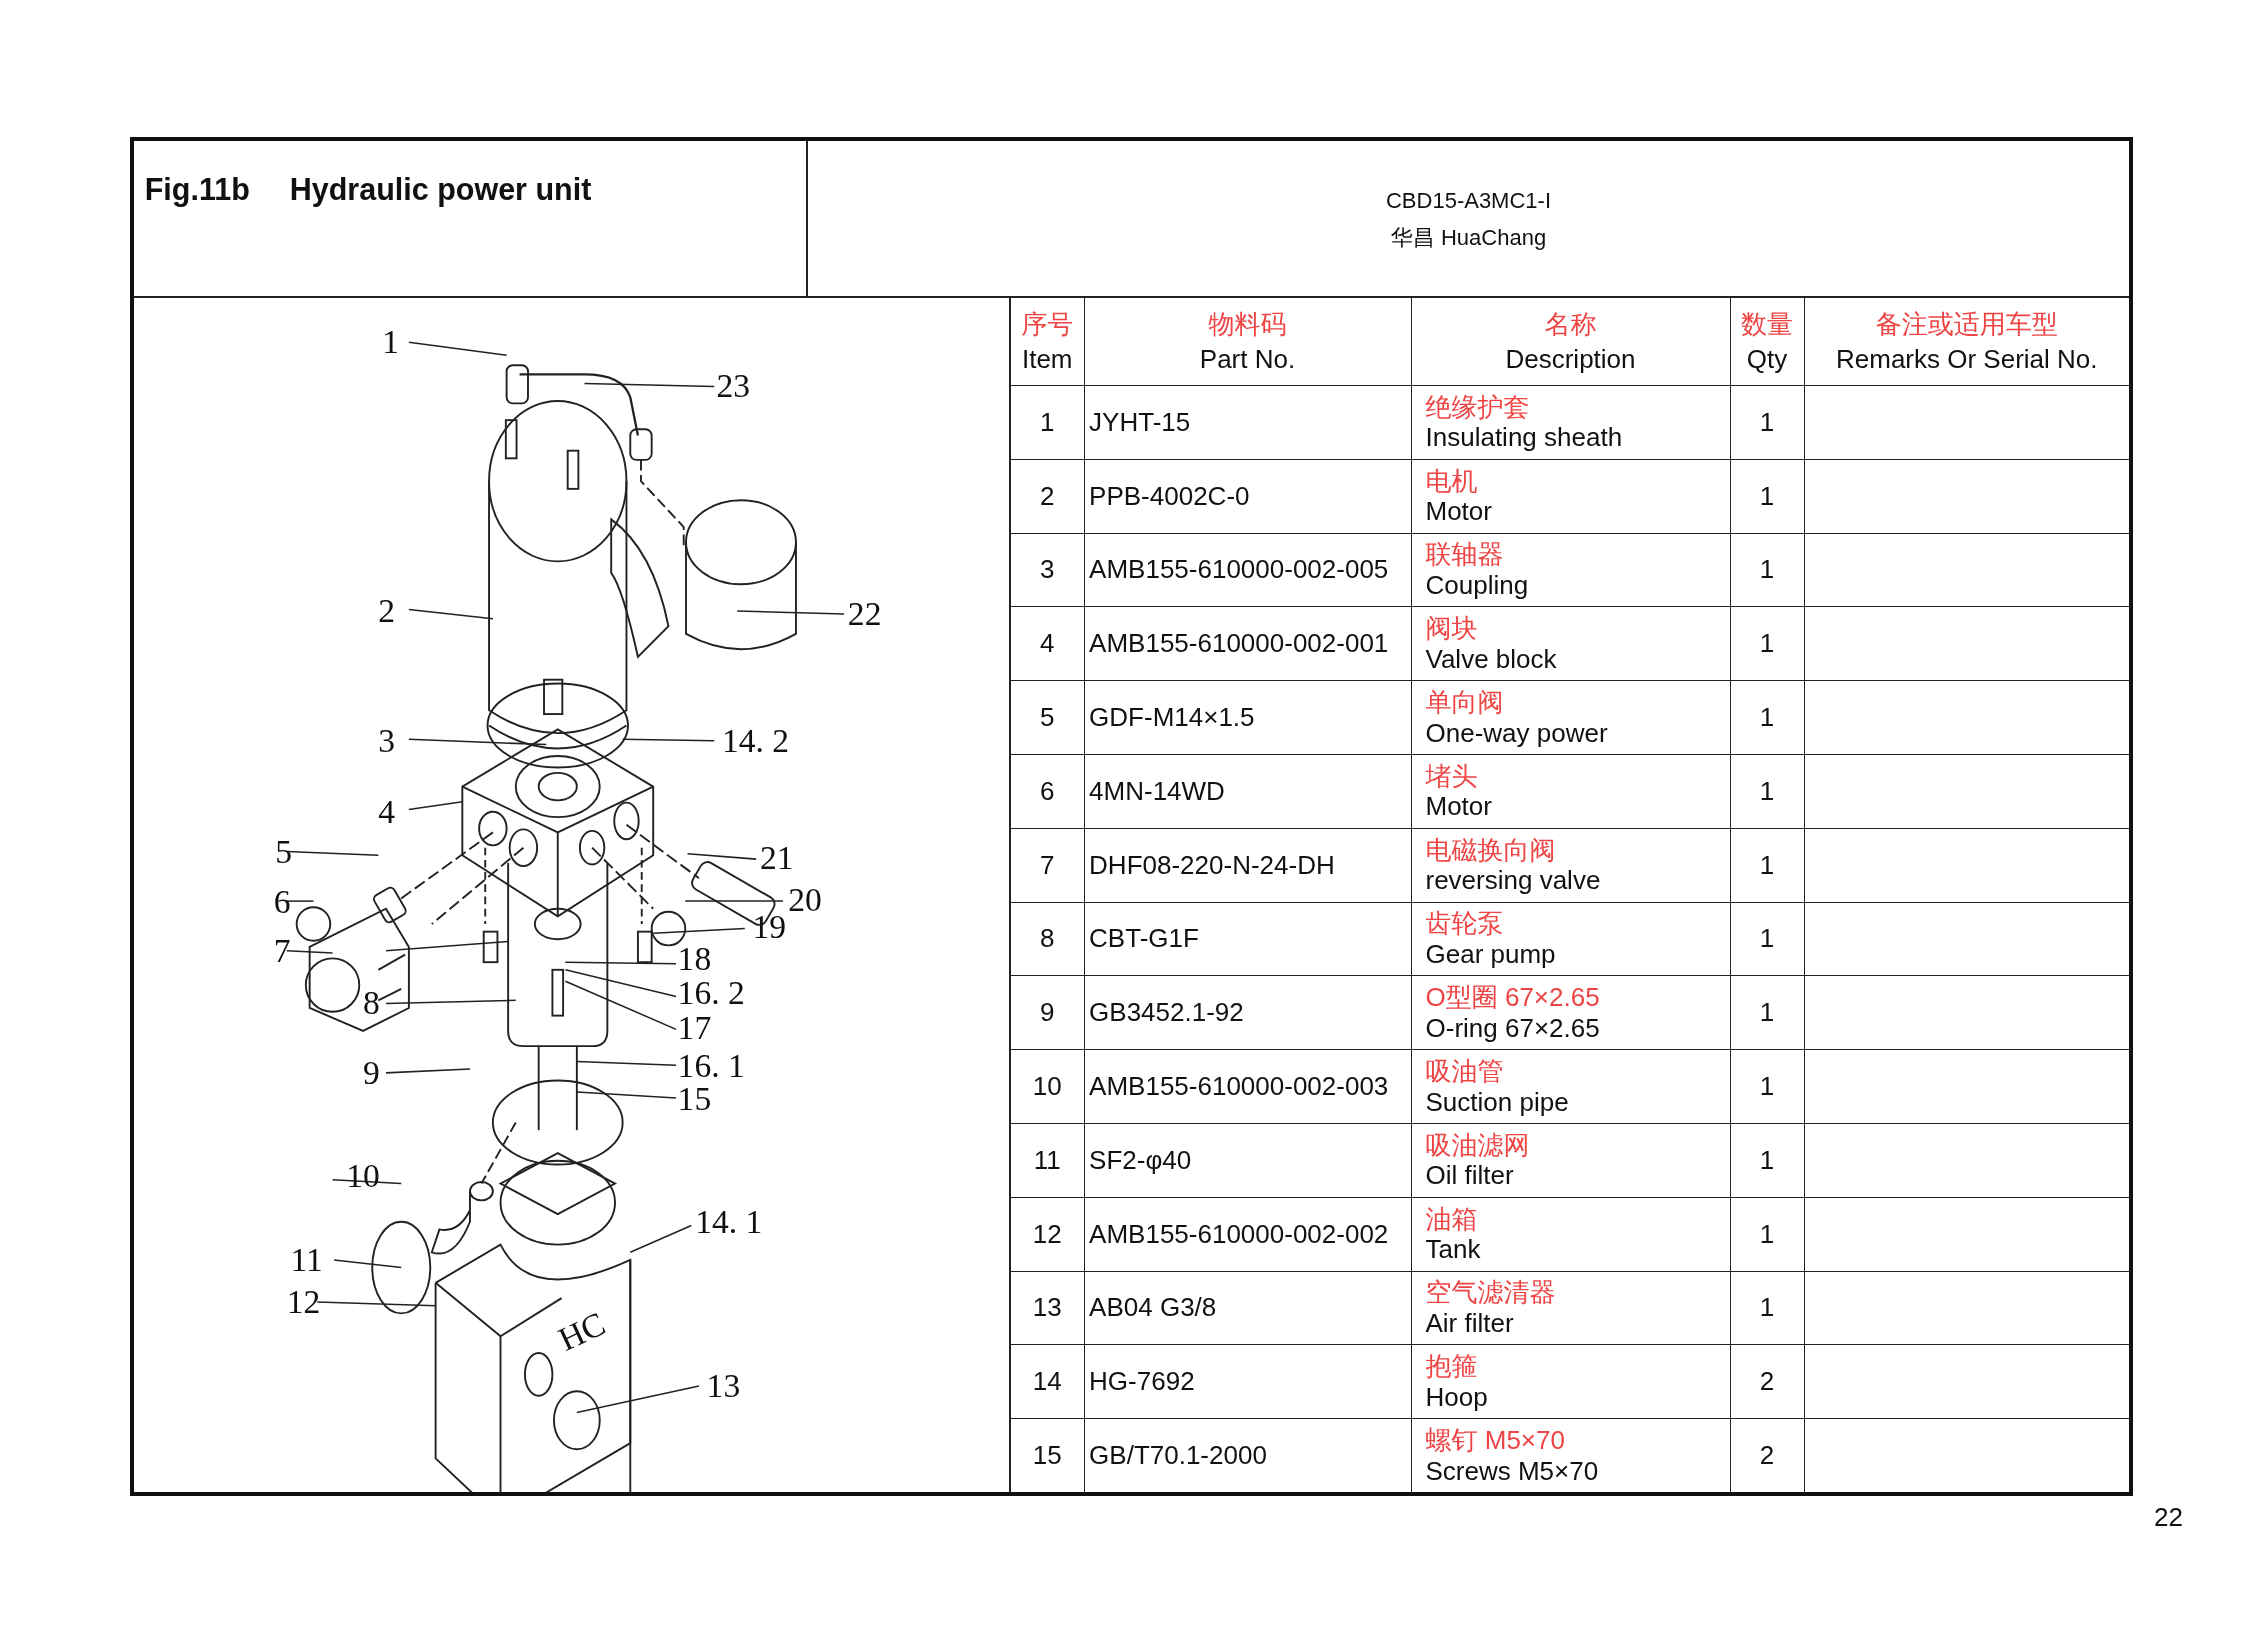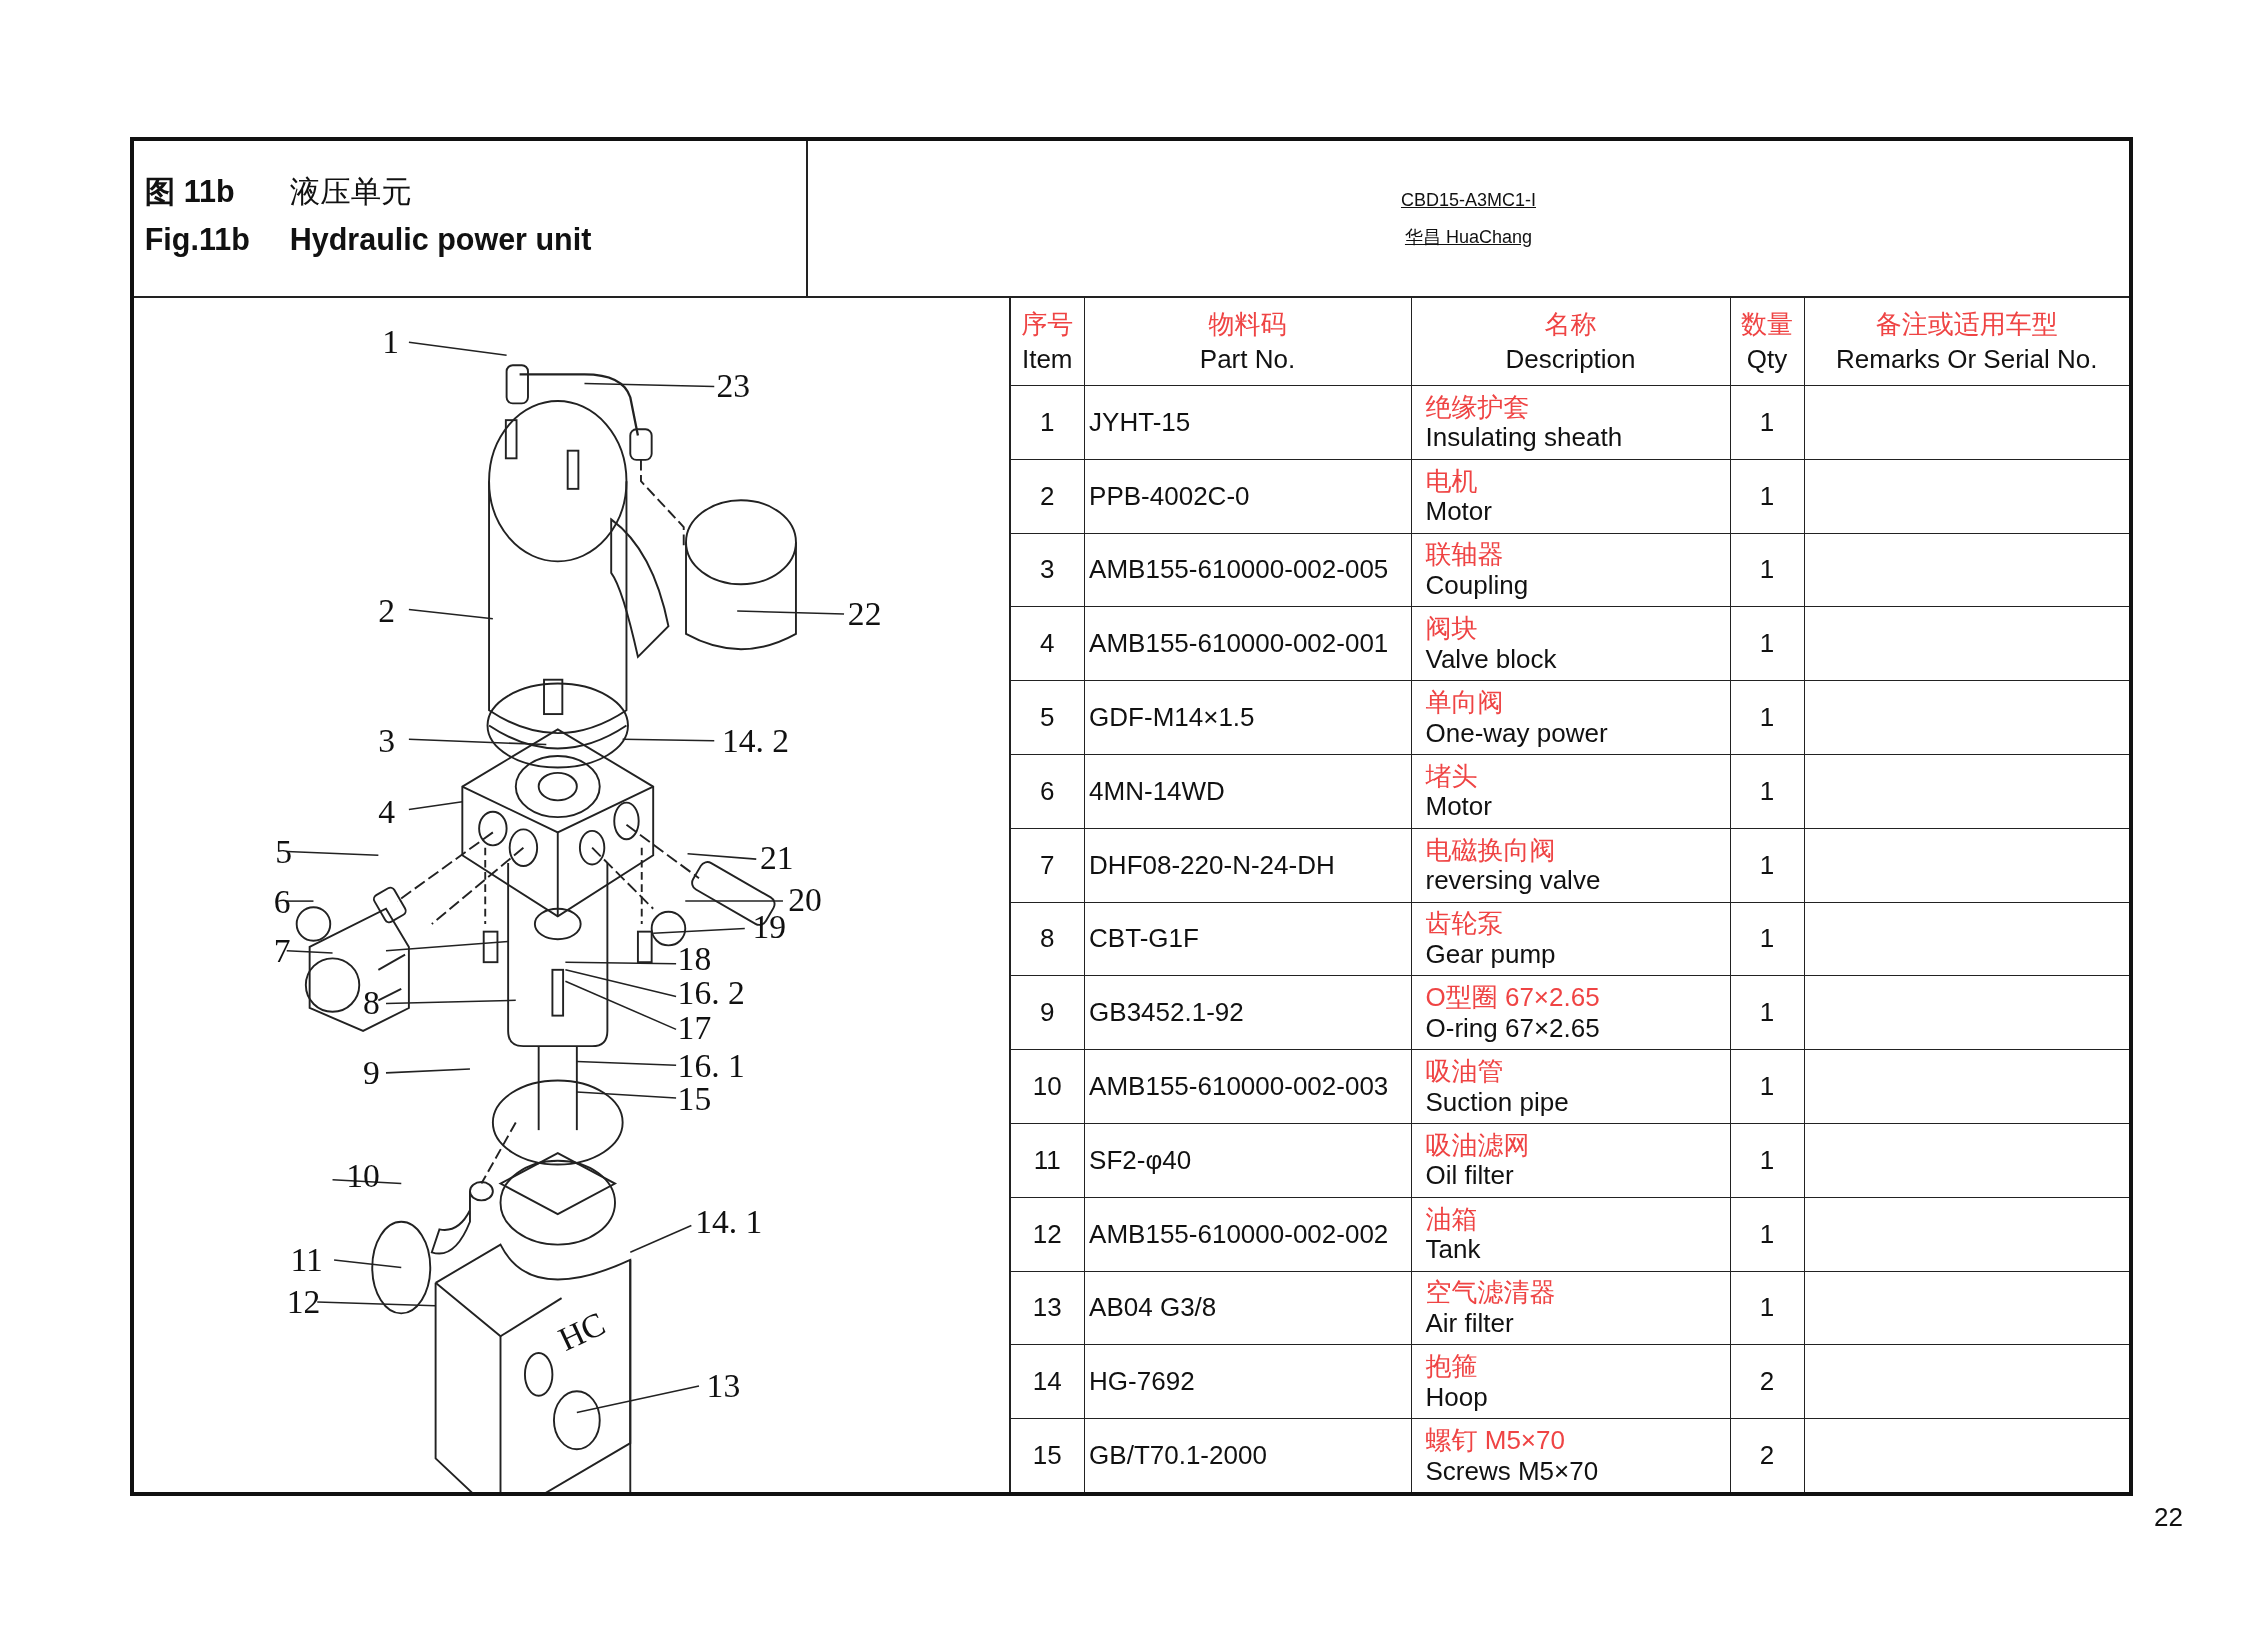--- a/index.html
+++ b/index.html
@@ -9,21 +9,21 @@
            border:4.6px solid #111; box-sizing:content-box; }
   .hdr-bottom { position:absolute; left:0; top:155px; width:100%; height:2.3px; background:#222; }
   .hdr-split { position:absolute; left:672px; top:0; width:2.3px; height:155px; background:#222; }
   .title-block { position:absolute; left:10.7px; top:30.5px; }
   .title-line { display:flex; align-items:baseline; height:50px; }
   .title-line .t1 { width:145px; font-size:30.5px; }
   .title-line .t2 { font-size:30.5px; }
   .title-line.en .t1, .title-line.en .t2 { font-weight:bold; }
   .model-block { position:absolute; left:674px; top:0; right:0; height:155px;
                  display:flex; flex-direction:column; align-items:center; justify-content:center; }
-  .model-block div { font-size:18px; line-height:37px;text-decoration:underline; }
+  .model-block div { font-size:22px; line-height:37px; }
   .drawing { position:absolute; left:0; top:157px; width:875px; height:1194px; }
   .drawing svg { width:100%; height:100%; }
   .callout { font-family:"Liberation Serif", serif; font-size:44px; fill:#111; }
   .table-wrap { position:absolute; left:875px; top:157px; right:0; bottom:0; border-left:2.3px solid #222; }
   table { border-collapse:collapse; width:100%; height:100%; table-layout:fixed; }
   th, td { border:1.9px solid #222; padding:0 4.6px; font-size:26px; }
   th { font-weight:normal; text-align:center; line-height:35px; height:87px; }
   tr:first-child th { border-top:none; }
   th:first-child, td:first-child { border-left:none; }
   th:last-child, td:last-child { border-right:none; }
@@ -33,24 +33,20 @@
   td.desc { line-height:30.5px; vertical-align:middle;padding-left:14px; }
   td.qty { text-align:center; }
   .zh-light { color:#ef4444; }
   .page-num { position:absolute; left:2154px; top:1502px; font-size:26px; }
 </style>
 </head>
 <body>
 
 <div class="frame">
   <div class="title-block">
-    <div class="title-line zh">
-      <span class="t1" style="font-weight:bold">图 11b</span>
-      <span class="t2">液压单元</span>
-    </div>
     <div class="title-line en">
       <span class="t1">Fig.11b</span>
       <span class="t2">Hydraulic power unit</span>
     </div>
   </div>
   <div class="hdr-split"></div>
   <div class="model-block">
     <div>CBD15-A3MC1-I</div>
     <div>华昌 HuaChang</div>
   </div>

